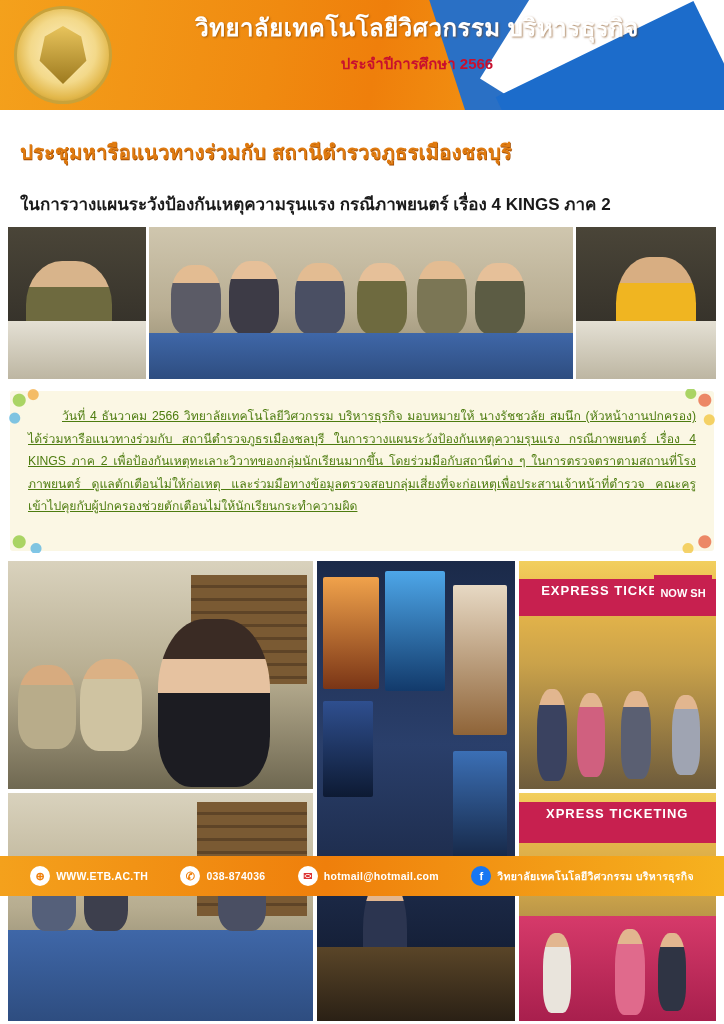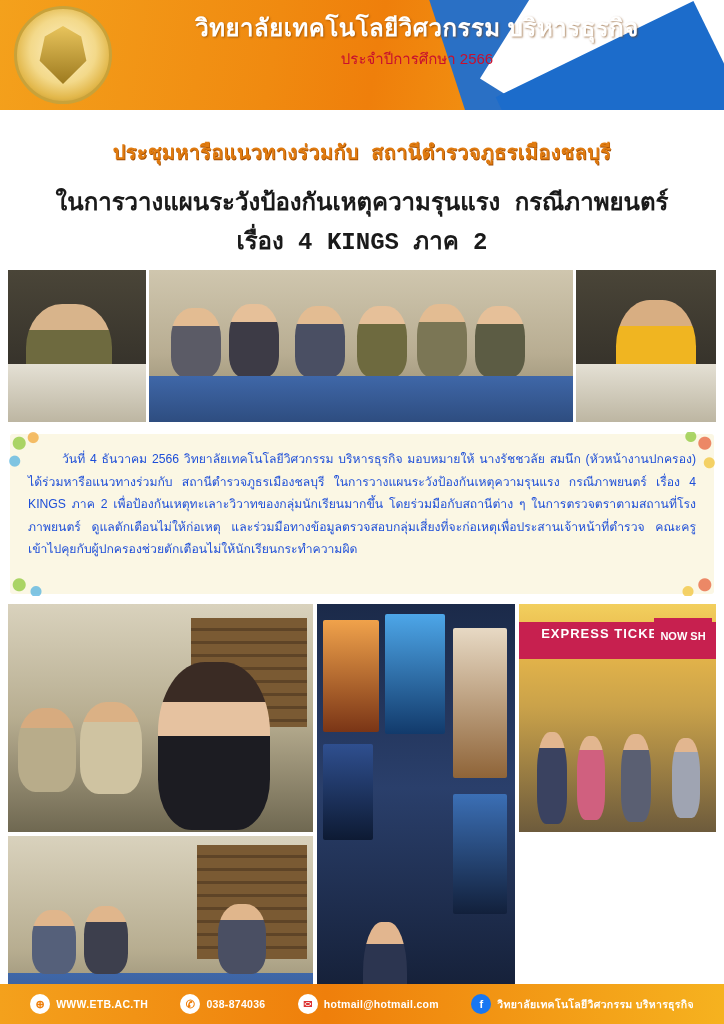--- a/index.html
+++ b/index.html
@@ -2,21 +2,21 @@
 <html><head>
 <meta charset="utf-8">
 <style>
   * { margin:0; padding:0; box-sizing:border-box; }
   html, body {
     width:724px; height:1024px;
     font-family:"Liberation Sans", sans-serif;
     background:#ffffff;
     overflow:hidden;
   }
-  .page { position:relative; width:724px; height:1024px; background:#fff; }
+  .page { position:relative; width:724px; height:896px; background:#fff; }
 
   
   .header {
     position:relative;
     height:110px;
     background:linear-gradient(100deg,#f4a11c 0%, #f08a10 38%, #ef7f0b 52%, #f6b21f 100%);
     overflow:hidden;
   }
   .header:before{
     content:"";
@@ -69,39 +69,39 @@
     text-shadow:1px 1px 2px rgba(120,60,0,.6);
     letter-spacing:.5px;
   }
   .hdr-line2 {
     font-size:14.5px; font-weight:bold; color:#d81f1f;
     font-style:italic;
     margin-top:4px;
     text-shadow:0 1px 0 rgba(255,255,255,.5);
   }
   .hdr-line3 {
-    font-size:15px; font-weight:normal; color:#c8102e;
+    font-size:15px; font-weight:bold; color:#c8102e;
+    margin-top:5px;
   }
 
   
   .title-wrap {
     position:relative;
-    padding:26px 36px 10px;
-    text-align:center;
+    padding:26px 20px 10px;
+    text-align:left;
     background:#fff;
-    font-family:Liberation Mono, monospace;
   }
   .title-line1 {
     font-size:20px; font-weight:bold; color:#e07b10;
     text-shadow:0.6px 0.6px 0 #a04b00;
     letter-spacing:.3px;
   }
   .title-line2 {
-    font-size:24px; font-weight:bold; color:#1a1a1a;
-    margin-top:14px;
+    font-size:17px; font-weight:bold; color:#1a1a1a;
+    margin-top:22px;
   }
 
   
   .photo-row-top {
     display:flex; gap:3px;
     padding:0 8px;
     height:152px;
   }
   .ph { position:relative; overflow:hidden; }
 
@@ -149,24 +149,24 @@
   }
   .leaf.bl { left:-2px; bottom:-2px;
     background:radial-gradient(circle at 20% 80%, #8fc93a 0 6px, transparent 7px),
                radial-gradient(circle at 50% 92%, #56b4e0 0 5px, transparent 6px);
   }
   .leaf.br { right:-2px; bottom:-2px;
     background:radial-gradient(circle at 80% 80%, #e8643c 0 6px, transparent 7px),
                radial-gradient(circle at 50% 92%, #f2c53b 0 5px, transparent 6px);
   }
   .body-text {
-    font-size:12.2px; line-height:1.85; color:#1d4ed8;
+    font-size:12.2px; line-height:1.85; color:#4d7c0f;
     text-align:justify;
     text-indent:34px;
-    position:relative; z-index:2;
+    position:relative; z-index:2;text-decoration:underline;
   }
 
   
   .grid-bottom {
     margin:10px 8px 0;
     display:grid;
     grid-template-columns:305px 1fr 1fr;
     grid-template-rows:228px 228px;
     gap:4px;
     height:460px;
@@ -321,20 +321,30 @@
       <div class="signband">
         <span>EXPRESS TICKETING</span>
       </div>
       <div style="position:absolute;right:4px;top:6%;width:58px;height:16%;background:#c7204f;color:#fff;font-size:11px;font-weight:bold;display:flex;align-items:center;justify-content:center;">NOW SH</div>
       <div class="person" style="left:18px;bottom:8px;width:30px;height:92px;background:linear-gradient(180deg,#e2b68f 0 16px,#3a4260 16px 100%);"></div>
       <div class="person" style="left:58px;bottom:12px;width:28px;height:84px;background:linear-gradient(180deg,#e2b68f 0 14px,#d0607f 14px 100%);"></div>
       <div class="person" style="left:102px;bottom:10px;width:30px;height:88px;background:linear-gradient(180deg,#e2b68f 0 16px,#5a5f72 16px 100%);"></div>
       <div class="person" style="right:16px;bottom:14px;width:28px;height:80px;background:linear-gradient(180deg,#e2b68f 0 14px,#9fa4b2 14px 100%);"></div>
     </div>
 
+    <div class="gcell g5">
+      <div class="mall"></div>
+      <div class="signband" style="top:4%;height:18%;">
+        <span>XPRESS TICKETING</span>
+      </div>
+      <div class="kiosk-row"></div>
+      <div class="person" style="left:24px;bottom:8px;width:28px;height:80px;background:linear-gradient(180deg,#e2b68f 0 14px,#e9e4dc 14px 100%);"></div>
+      <div class="person" style="left:96px;bottom:6px;width:30px;height:86px;background:linear-gradient(180deg,#e2b68f 0 15px,#e06a8c 15px 100%);"></div>
+      <div class="person" style="right:30px;bottom:10px;width:28px;height:78px;background:linear-gradient(180deg,#e2b68f 0 14px,#2f3444 14px 100%);"></div>
+    </div>
   </div>
 
   <div class="footer">
     <div class="f-item">
       <div class="f-icon">⊕</div>
       <div class="f-text">WWW.ETB.AC.TH</div>
     </div>
     <div class="f-item">
       <div class="f-icon">✆</div>
       <div class="f-text">038-874036</div>

